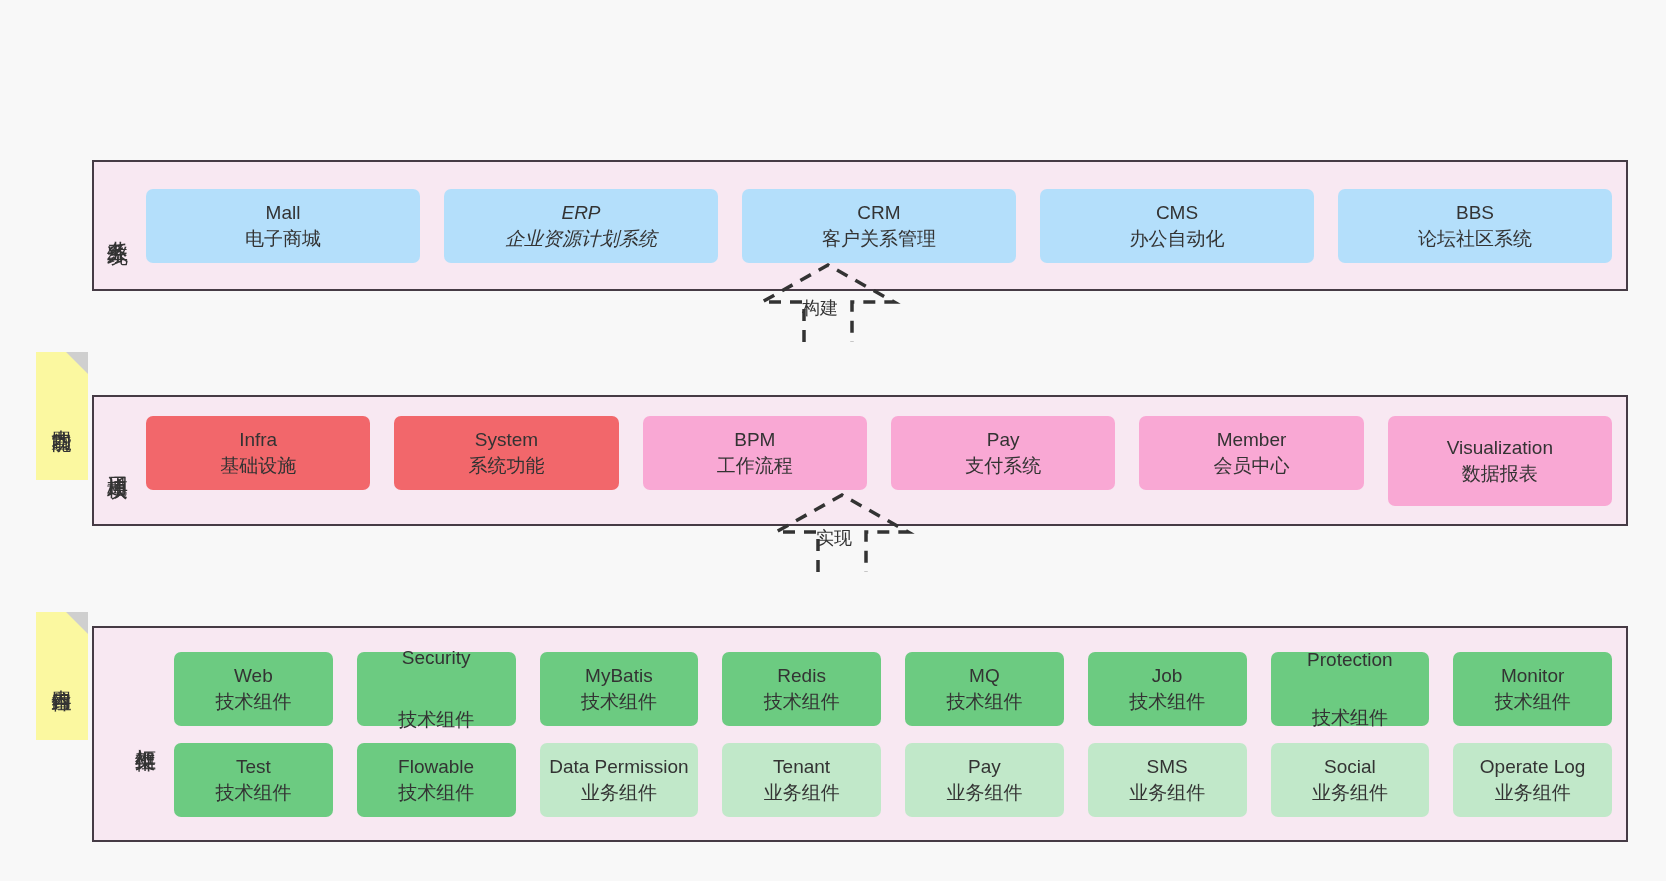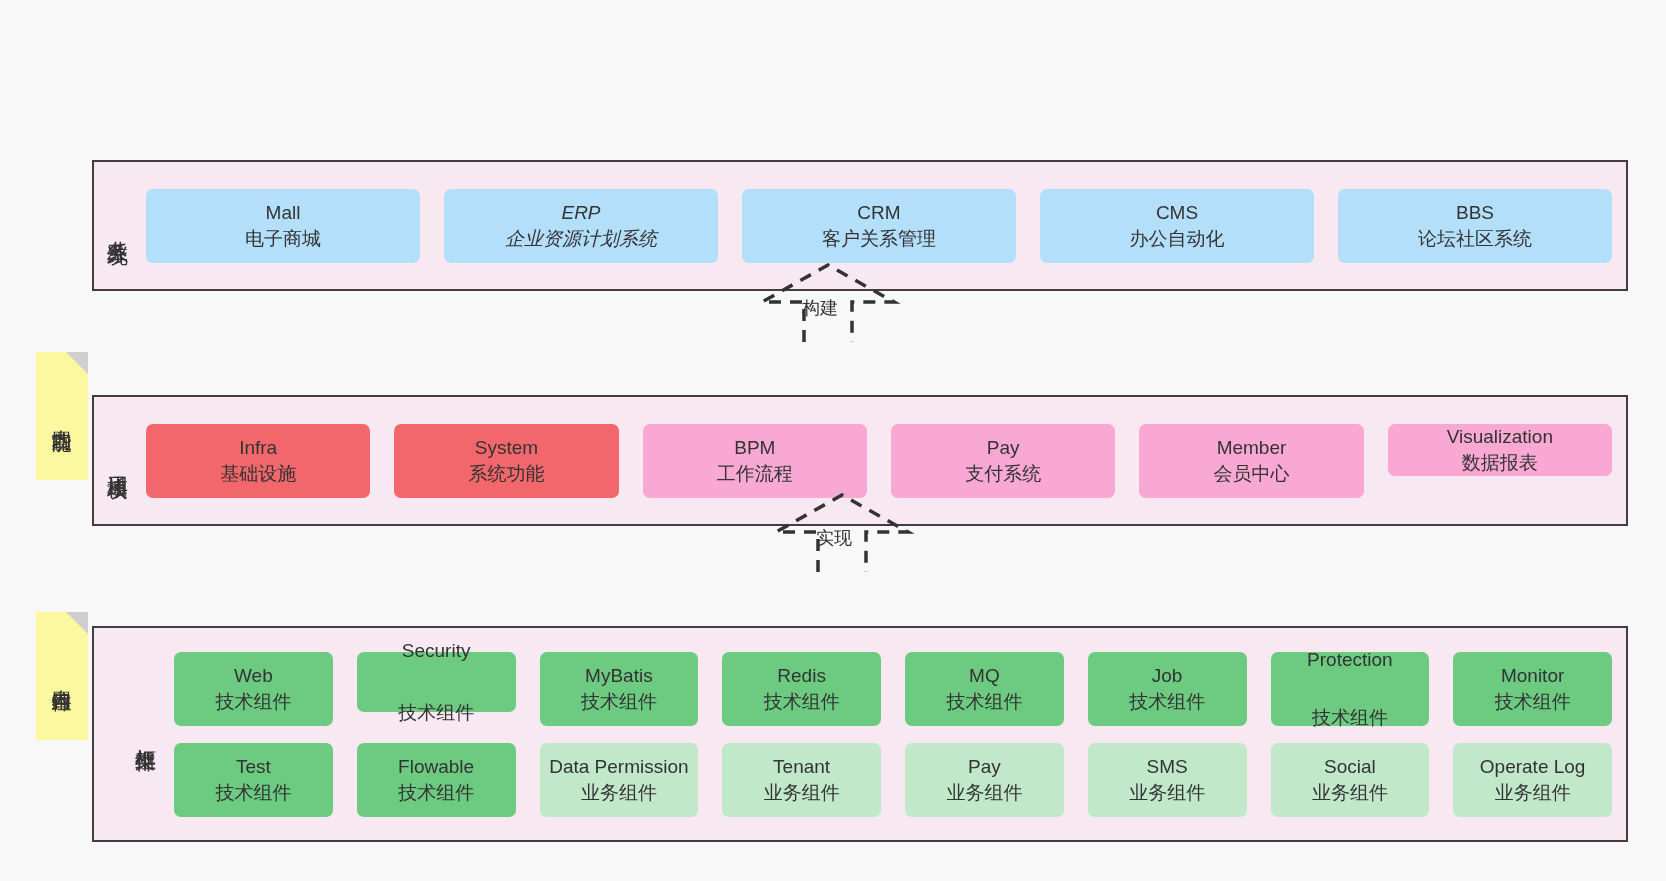--- a/index.html
+++ b/index.html
@@ -188,21 +188,21 @@
         <span class="t2">工作流程</span>
       </div>
       <div class="card c-pink" style="height:74px;">
         <span class="t1">Pay</span>
         <span class="t2">支付系统</span>
       </div>
       <div class="card c-pink" style="height:74px;">
         <span class="t1">Member</span>
         <span class="t2">会员中心</span>
       </div>
-      <div class="card c-pink" style="height:52px;">
+      <div class="card c-pink" style="height:90px;">
         <span class="t1">Visualization</span>
         <span class="t2">数据报表</span>
       </div>
     </div>
   </div>
 </div>
 
 <div class="arrow-wrap" style="left:772px; top:492px; width:140px; height:82px;">
   <svg width="140" height="82" viewBox="0 0 140 82">
     <path d="M 46 80 L 46 40 L 4 40 L 70 3 L 136 40 L 94 40 L 94 80" fill="none" stroke="#333333" stroke-width="3.5" stroke-dasharray="12,9" stroke-linecap="butt"></path>
@@ -216,21 +216,21 @@
 
 <div class="section" id="sec-framework" style="left:92px; top:578px; width:1536px; height:216px;padding-left:28px;">
   <div class="section-label">框架组件</div>
   <div class="section-body">
 
     <div class="row">
       <div class="card c-green" style="height:74px;">
         <span class="t1">Web</span>
         <span class="t2">技术组件</span>
       </div>
-      <div class="card c-green" style="height:60px;gap:37px;">
+      <div class="card c-green" style="height:74px;gap:37px;">
         <span class="t1">Security</span>
         <span class="t2">技术组件</span>
       </div>
       <div class="card c-green" style="height:74px;">
         <span class="t1">MyBatis</span>
         <span class="t2">技术组件</span>
       </div>
       <div class="card c-green" style="height:74px;">
         <span class="t1">Redis</span>
         <span class="t2">技术组件</span>

